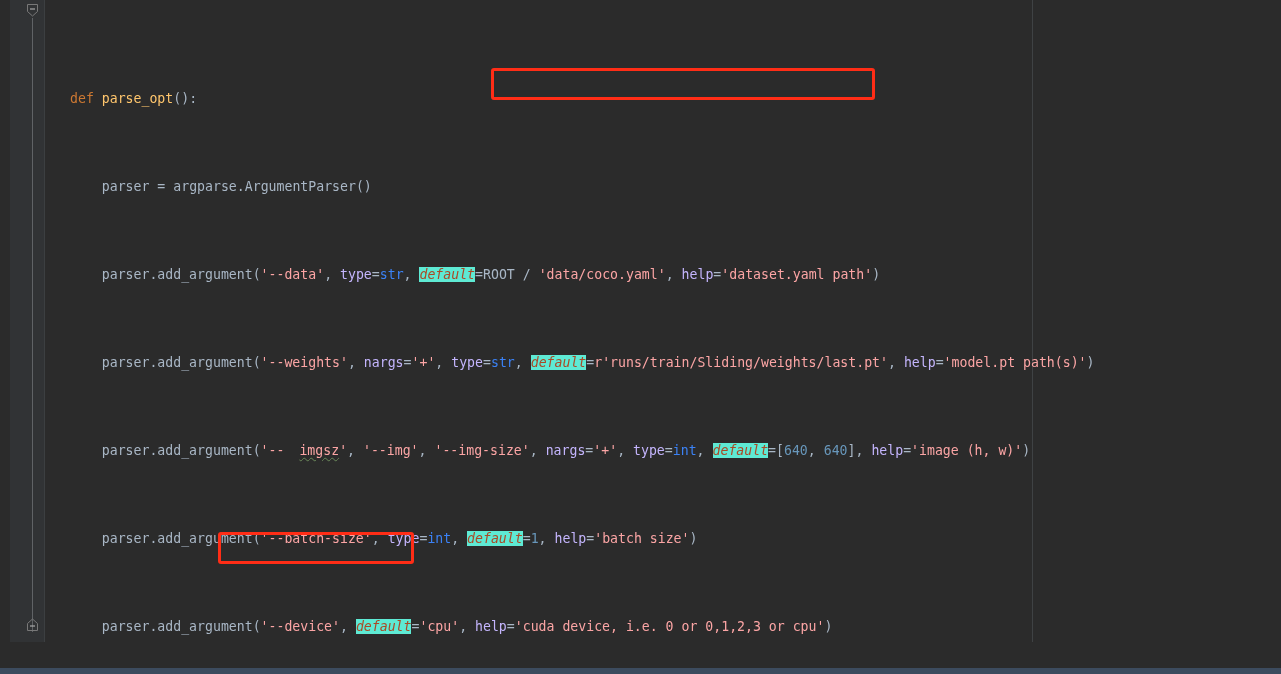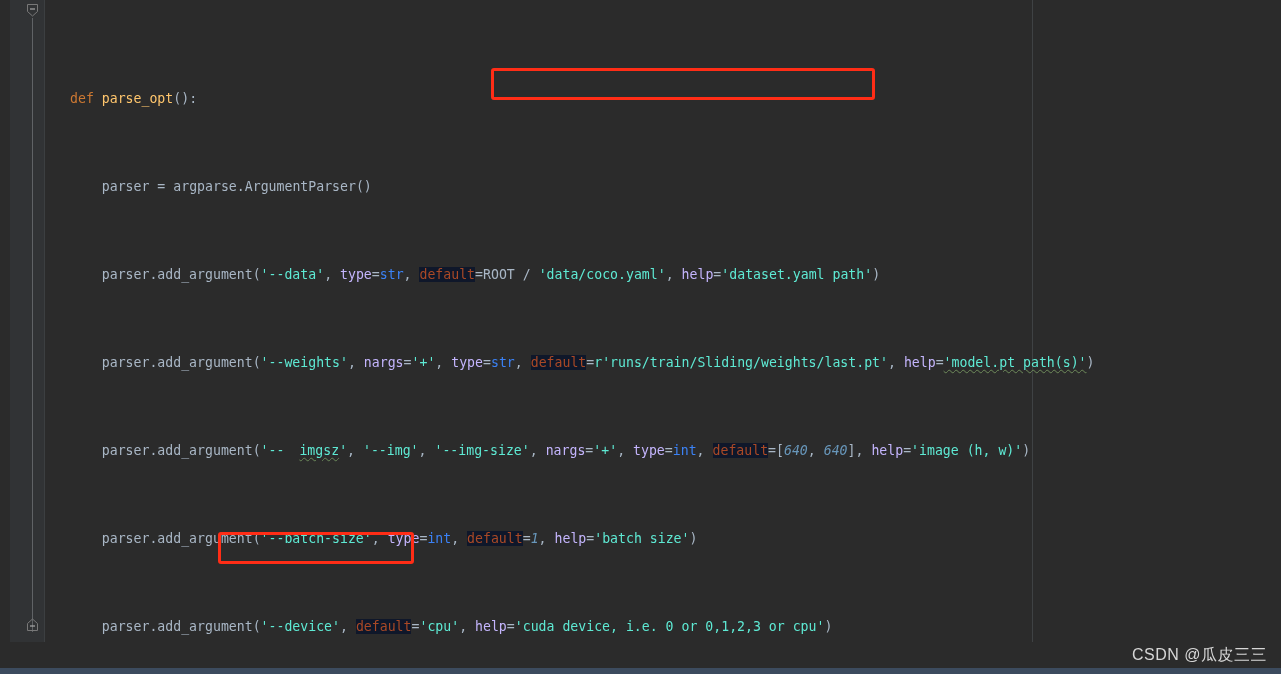--- a/index.html
+++ b/index.html
@@ -38,38 +38,37 @@
   .margin-guide{
     position:absolute;left:988px;top:0;width:1px;height:642px;background:#3f4244;
   }
   .line{
     position:relative;height:22px;padding-left:26px;
   }
 
   
   .kw     {color:#cc7832;}            
   .fn     {color:#ffc66d;}
-  .str    {color:#5eead4;}
-  .num    {color:#6897bb;font-style:italic;}
+  .str    {color:#fca5a5;}
+  .num    {color:#6897bb;}
   .named  {color:#c4b5fd;}            
-  .namedhl{color:#aa4926;background:#0f172a;}  
+  .namedhl{color:#aa4926;background:#5eead4;font-style:italic;}  
   .op     {color:#a9b7c6;}
   .ident  {color:#a9b7c6;}
   .typ    {color:#3b82f6;}
 
   .sq{
     text-decoration:underline;
     text-decoration-style:wavy;
     text-decoration-color:#6a8759;
     text-underline-offset:2px;
     text-decoration-thickness:1px;
     margin-left:15px;
   }
   .sq-g{
-    text-decoration:underline;
     text-decoration-style:wavy;
     text-decoration-color:#6e8a5a;
     text-underline-offset:2px;
     text-decoration-thickness:1px;
   }
 
   
   .redbox{
     position:absolute;border:3px solid #ff2d16;border-radius:3px;
     pointer-events:none;
@@ -179,16 +178,15 @@
       
 
       
     </div>
 
     <div class="redbox" id="redbox-weights"></div>
     <div class="redbox" id="redbox-include"></div>
   </div>
 
 
-  <div class="watermark">CSDN @瓜皮三三</div>
 
   <div class="bottomstrip"></div>
 </div>
 
 </body></html>

